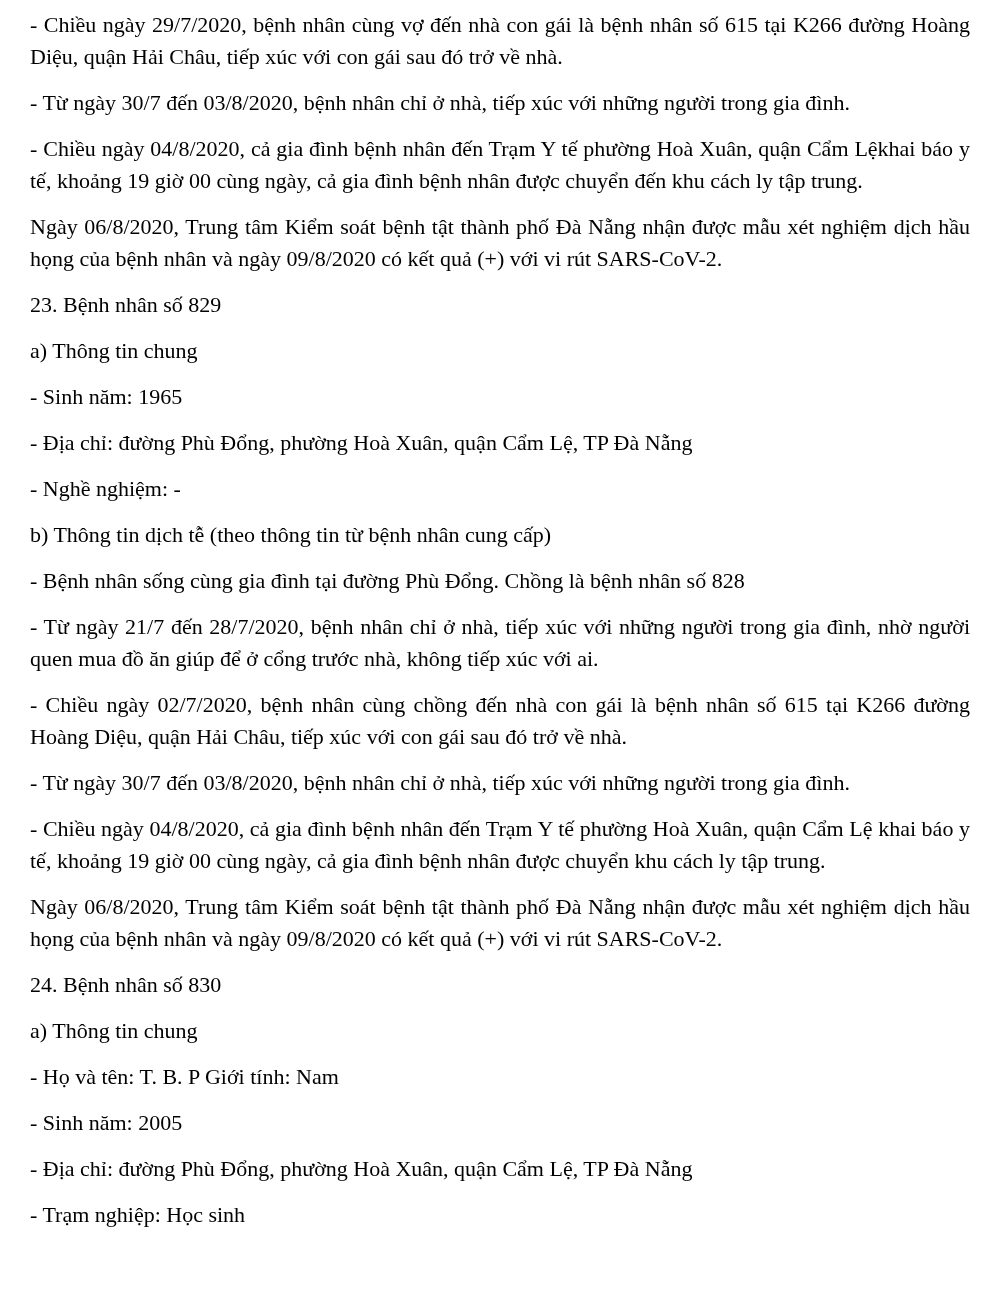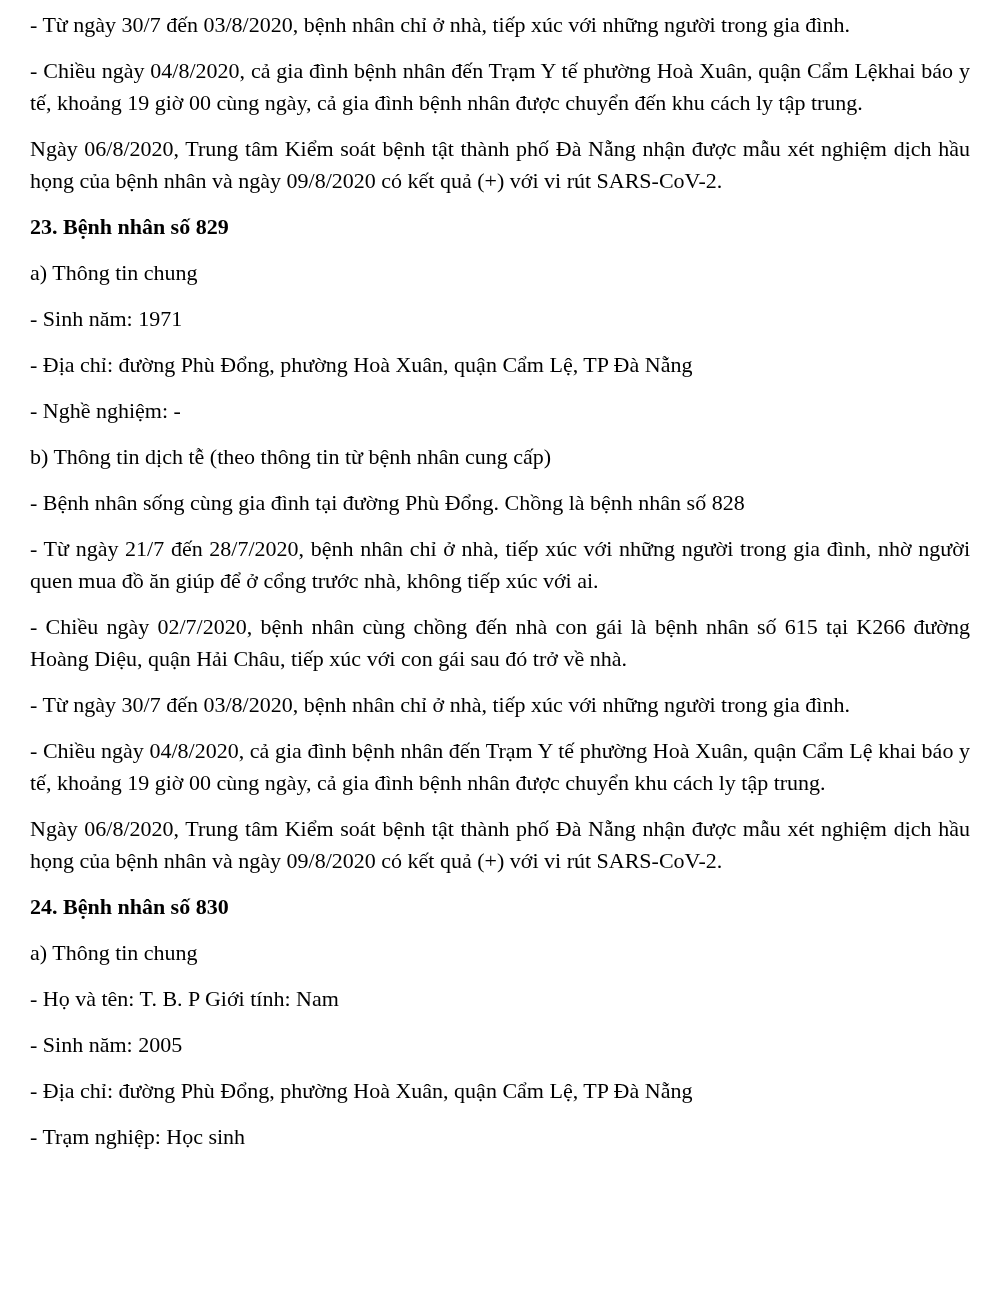--- a/index.html
+++ b/index.html
@@ -14,39 +14,40 @@
     font-family: "Liberation Serif", "DejaVu Serif", serif;
     font-size: 22px;
     line-height: 32px;
     text-align: justify;
   }
   .para {
     margin-bottom: 14px;
     text-align: justify;
   }
   .heading {
-    font-weight: bold;
+    font-weight: normal;
     font-size: 22px;
     line-height: 32px;
     margin-bottom: 14px;
     text-align: left;
   }
 </style>
 </head>
 <body>
 
 <div class="page">
 
+  <p class="para">- Chiều ngày 29/7/2020, bệnh nhân cùng vợ đến nhà con gái là bệnh nhân số 615 tại K266 đường Hoàng Diệu, quận Hải Châu, tiếp xúc với con gái sau đó trở về nhà.</p>
   <p class="para">- Từ ngày 30/7 đến 03/8/2020, bệnh nhân chỉ ở nhà, tiếp xúc với những người trong gia đình.</p>
   <p class="para">- Chiều ngày 04/8/2020, cả gia đình bệnh nhân đến Trạm Y tế phường Hoà Xuân, quận Cẩm Lệkhai báo y tế, khoảng 19 giờ 00 cùng ngày, cả gia đình bệnh nhân được chuyển đến khu cách ly tập trung.</p>
   <p class="para">Ngày 06/8/2020, Trung tâm Kiểm soát bệnh tật thành phố Đà Nẵng nhận được mẫu xét nghiệm dịch hầu họng của bệnh nhân và ngày 09/8/2020 có kết quả (+) với vi rút SARS-CoV-2.</p>
 
   <h2 class="heading">23. Bệnh nhân số 829</h2>
   <p class="para">a) Thông tin chung</p>
-  <p class="para">- Sinh năm: 1971</p>
+  <p class="para">- Sinh năm: 1965</p>
   <p class="para">- Địa chỉ: đường Phù Đổng, phường Hoà Xuân, quận Cẩm Lệ, TP Đà Nẵng</p>
   <p class="para">- Nghề nghiệm: -</p>
   <p class="para">b) Thông tin dịch tễ (theo thông tin từ bệnh nhân cung cấp)</p>
   <p class="para">- Bệnh nhân sống cùng gia đình tại đường Phù Đổng. Chồng là bệnh nhân số 828</p>
   <p class="para">- Từ ngày 21/7 đến 28/7/2020, bệnh nhân chỉ ở nhà, tiếp xúc với những người trong gia đình, nhờ người quen mua đồ ăn giúp để ở cổng trước nhà, không tiếp xúc với ai.</p>
   <p class="para">- Chiều ngày 02/7/2020, bệnh nhân cùng chồng đến nhà con gái là bệnh nhân số 615 tại K266 đường Hoàng Diệu, quận Hải Châu, tiếp xúc với con gái sau đó trở về nhà.</p>
   <p class="para">- Từ ngày 30/7 đến 03/8/2020, bệnh nhân chỉ ở nhà, tiếp xúc với những người trong gia đình.</p>
   <p class="para">- Chiều ngày 04/8/2020, cả gia đình bệnh nhân đến Trạm Y tế phường Hoà Xuân, quận Cẩm Lệ khai báo y tế, khoảng 19 giờ 00 cùng ngày, cả gia đình bệnh nhân được chuyển khu cách ly tập trung.</p>
   <p class="para">Ngày 06/8/2020, Trung tâm Kiểm soát bệnh tật thành phố Đà Nẵng nhận được mẫu xét nghiệm dịch hầu họng của bệnh nhân và ngày 09/8/2020 có kết quả (+) với vi rút SARS-CoV-2.</p>
 

